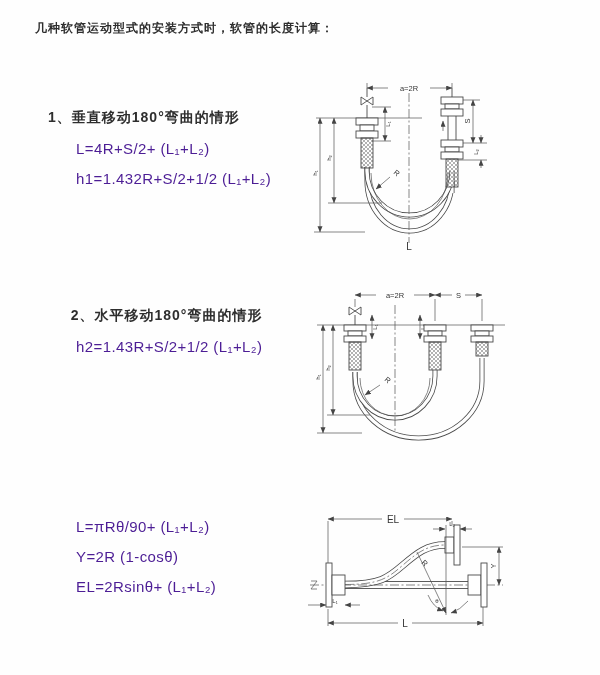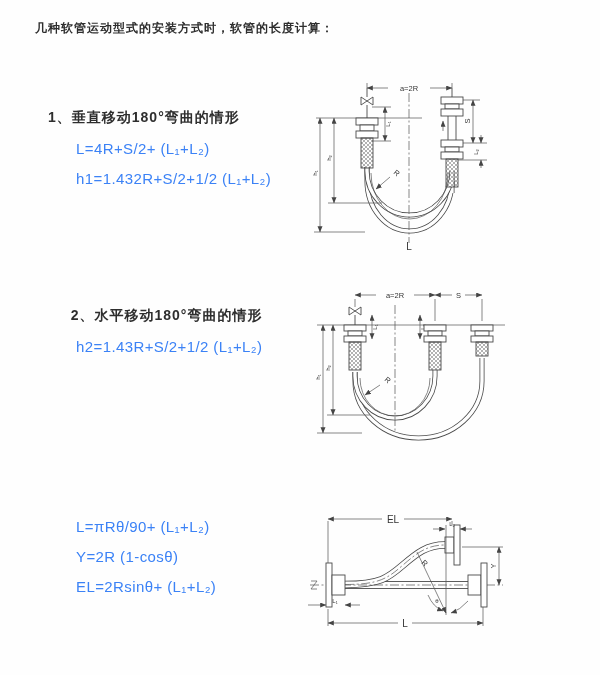--- a/index.html
+++ b/index.html
@@ -7,21 +7,21 @@
     width:600px;height:675px;position:relative;background:#fefefe;
     font-family:"Liberation Sans","DejaVu Sans",sans-serif;color:#333;
     overflow:hidden;
   }
   .page-title{
     position:absolute;left:35px;top:20px;font-size:12px;font-weight:700;
     letter-spacing:1px;color:#2e2e2e;
   }
   .section{position:absolute;left:48px;}
   .sec-heading{font-size:14px;font-weight:700;letter-spacing:1px;color:#2e2e2e;margin:6px 0 7px 0;}
-  .formula{font-size:15px;color:#3b82f6;margin:0 0 0 28px;height:30px;line-height:30px;letter-spacing:.4px;white-space:pre;}
+  .formula{font-size:15px;color:#4c1d95;margin:0 0 0 28px;height:30px;line-height:30px;letter-spacing:.4px;white-space:pre;}
   .sec1{top:103px;}
   .sec2{top:301px;text-align:right;}
   .sec3{top:512px;}
   .diagram{position:absolute;}
   .d1{left:310px;top:75px;}
   .d2{left:310px;top:283px;}
   .d3{left:300px;top:505px;}
   svg text{font-family:"Liberation Sans","DejaVu Sans",sans-serif;fill:#333;}
   .ln{stroke:#4a4a4a;stroke-width:.9;fill:none;}
   .dim{stroke:#555;stroke-width:.7;fill:none;}

